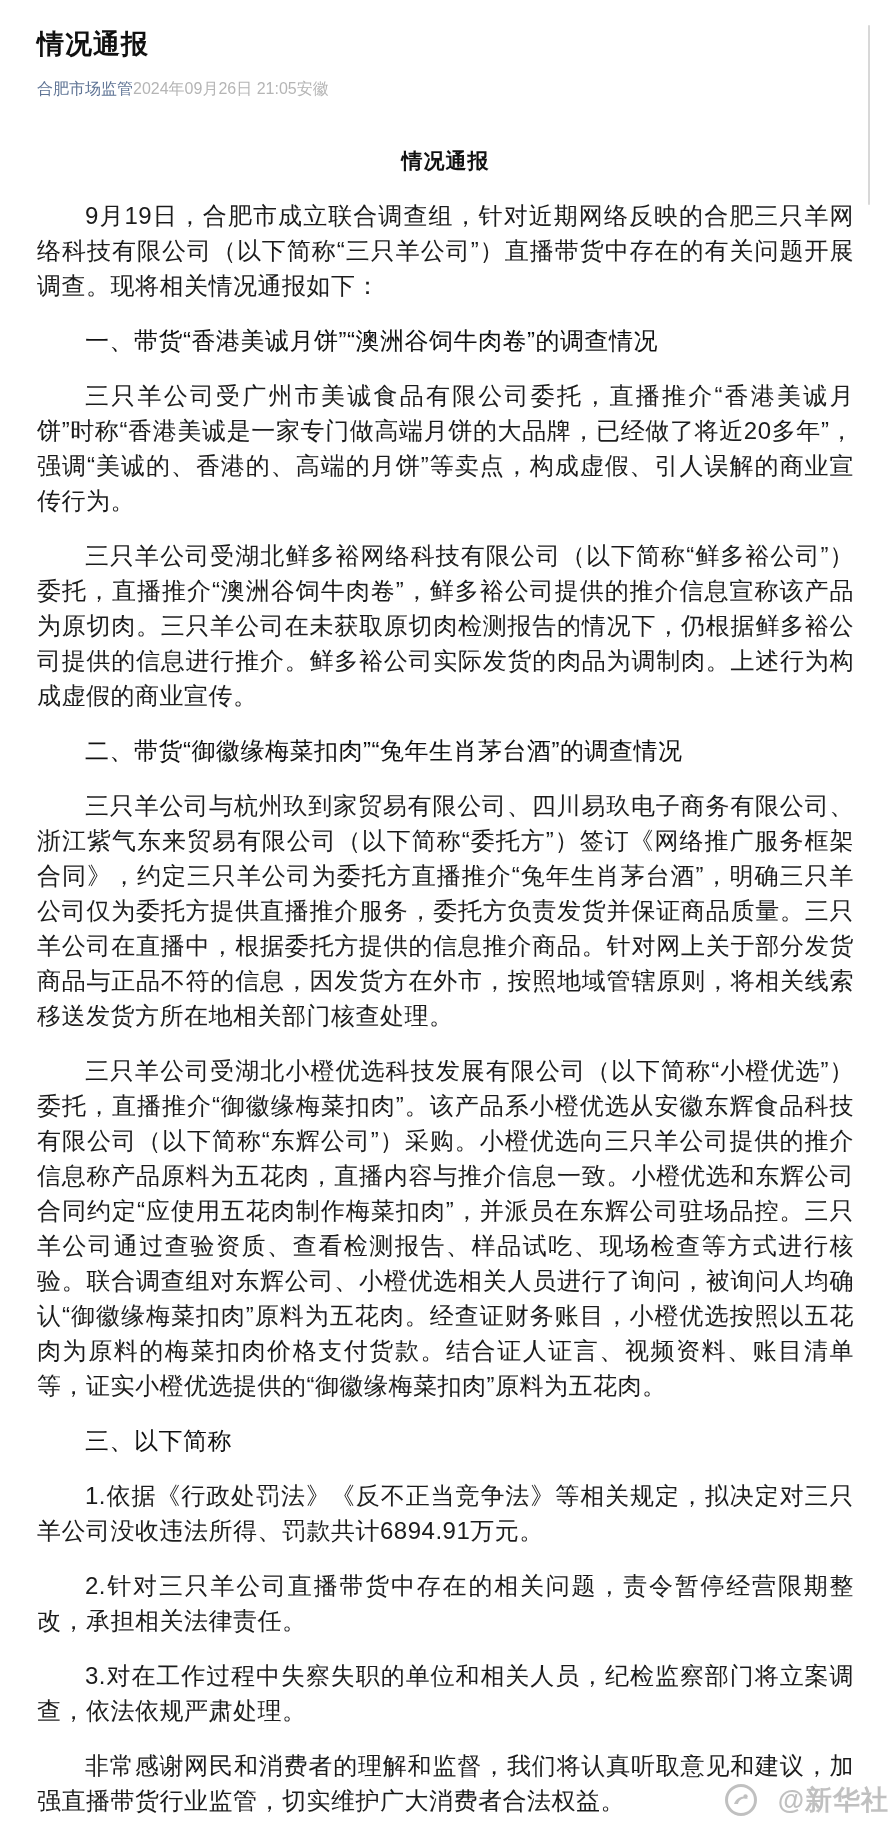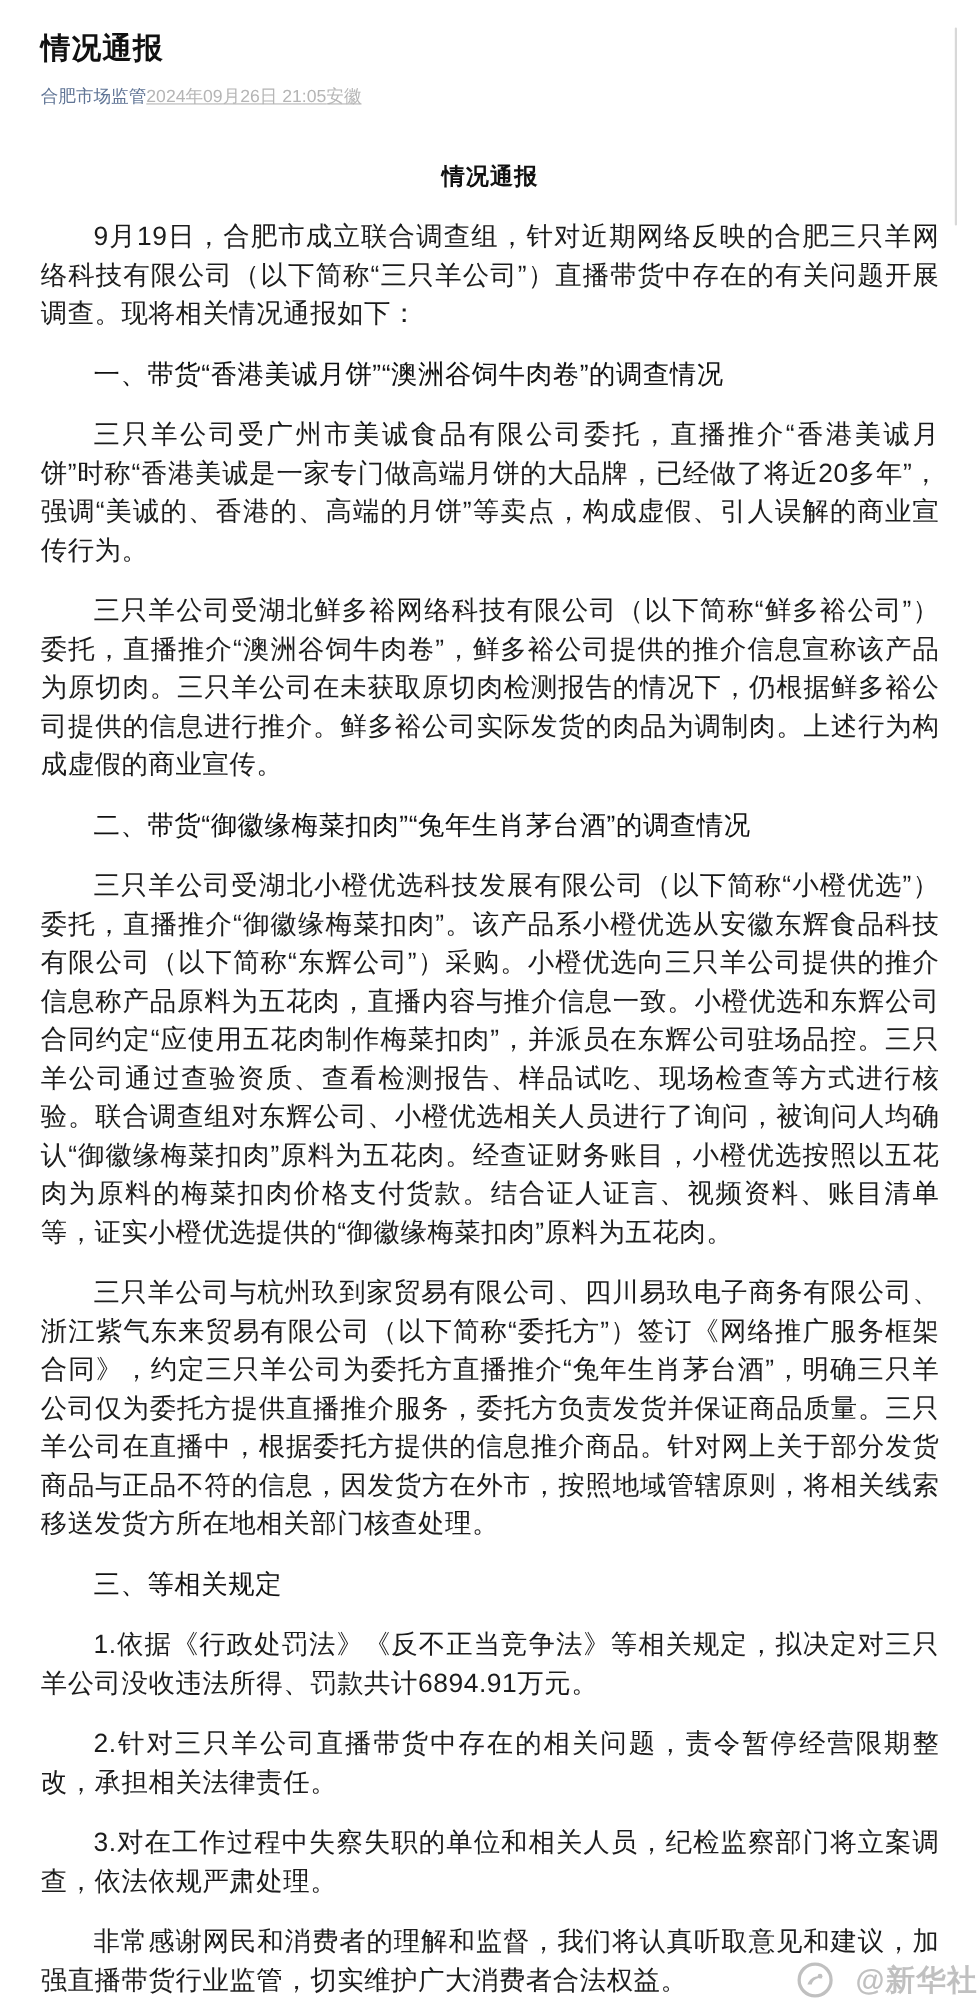--- a/index.html
+++ b/index.html
@@ -30,21 +30,20 @@
     display: flex;
     align-items: baseline;
     white-space: nowrap;
   }
   .byline .author {
     color: var(--accent, #5f7495);
     cursor: pointer;
   }
   .byline .meta {
     color: var(--meta, #b5b5b5);
-    text-decoration: underline;
   }
   .content-title {
     margin: 42px 0 12px 0;
     text-align: center;
     font-size: 21px;
     line-height: 35px;
     font-weight: 700;
     color: var(--text-strong, #111111);
     letter-spacing: 1px;
   }
@@ -112,23 +111,23 @@
   </div>
 
   <h2 class="content-title">情况通报</h2>
 
   <div class="blocks" id="blocks">
       <p class="paragraph">9月19日，合肥市成立联合调查组，针对近期网络反映的合肥三只羊网络科技有限公司（以下简称“三只羊公司”）直播带货中存在的有关问题开展调查。现将相关情况通报如下：</p>
       <p class="heading">一、带货“香港美诚月饼”“澳洲谷饲牛肉卷”的调查情况</p>
       <p class="paragraph">三只羊公司受广州市美诚食品有限公司委托，直播推介“香港美诚月饼”时称“香港美诚是一家专门做高端月饼的大品牌，已经做了将近20多年”，强调“美诚的、香港的、高端的月饼”等卖点，构成虚假、引人误解的商业宣传行为。</p>
       <p class="paragraph">三只羊公司受湖北鲜多裕网络科技有限公司（以下简称“鲜多裕公司”）委托，直播推介“澳洲谷饲牛肉卷”，鲜多裕公司提供的推介信息宣称该产品为原切肉。三只羊公司在未获取原切肉检测报告的情况下，仍根据鲜多裕公司提供的信息进行推介。鲜多裕公司实际发货的肉品为调制肉。上述行为构成虚假的商业宣传。</p>
       <p class="heading">二、带货“御徽缘梅菜扣肉”“兔年生肖茅台酒”的调查情况</p>
+      <p class="paragraph">三只羊公司与杭州玖到家贸易有限公司、四川易玖电子商务有限公司、浙江紫气东来贸易有限公司（以下简称“委托方”）签订《网络推广服务框架合同》，约定三只羊公司为委托方直播推介“兔年生肖茅台酒”，明确三只羊公司仅为委托方提供直播推介服务，委托方负责发货并保证商品质量。三只羊公司在直播中，根据委托方提供的信息推介商品。针对网上关于部分发货商品与正品不符的信息，因发货方在外市，按照地域管辖原则，将相关线索移送发货方所在地相关部门核查处理。</p>
       <p class="paragraph">三只羊公司受湖北小橙优选科技发展有限公司（以下简称“小橙优选”）委托，直播推介“御徽缘梅菜扣肉”。该产品系小橙优选从安徽东辉食品科技有限公司（以下简称“东辉公司”）采购。小橙优选向三只羊公司提供的推介信息称产品原料为五花肉，直播内容与推介信息一致。小橙优选和东辉公司合同约定“应使用五花肉制作梅菜扣肉”，并派员在东辉公司驻场品控。三只羊公司通过查验资质、查看检测报告、样品试吃、现场检查等方式进行核验。联合调查组对东辉公司、小橙优选相关人员进行了询问，被询问人均确认“御徽缘梅菜扣肉”原料为五花肉。经查证财务账目，小橙优选按照以五花肉为原料的梅菜扣肉价格支付货款。结合证人证言、视频资料、账目清单等，证实小橙优选提供的“御徽缘梅菜扣肉”原料为五花肉。</p>
-      <p class="paragraph">三只羊公司与杭州玖到家贸易有限公司、四川易玖电子商务有限公司、浙江紫气东来贸易有限公司（以下简称“委托方”）签订《网络推广服务框架合同》，约定三只羊公司为委托方直播推介“兔年生肖茅台酒”，明确三只羊公司仅为委托方提供直播推介服务，委托方负责发货并保证商品质量。三只羊公司在直播中，根据委托方提供的信息推介商品。针对网上关于部分发货商品与正品不符的信息，因发货方在外市，按照地域管辖原则，将相关线索移送发货方所在地相关部门核查处理。</p>
-      <p class="heading">三、等相关规定</p>
+      <p class="heading">三、以下简称</p>
       <p class="paragraph">1.依据《行政处罚法》《反不正当竞争法》等相关规定，拟决定对三只羊公司没收违法所得、罚款共计6894.91万元。</p>
       <p class="paragraph">2.针对三只羊公司直播带货中存在的相关问题，责令暂停经营限期整改，承担相关法律责任。</p>
       <p class="paragraph">3.对在工作过程中失察失职的单位和相关人员，纪检监察部门将立案调查，依法依规严肃处理。</p>
       <p class="paragraph">非常感谢网民和消费者的理解和监督，我们将认真听取意见和建议，加强直播带货行业监管，切实维护广大消费者合法权益。</p>
     </div>
 
   <div class="signature-block">
     <div>合肥市联合调查组</div>
     <div>2024年9月26日</div>
   </div>

